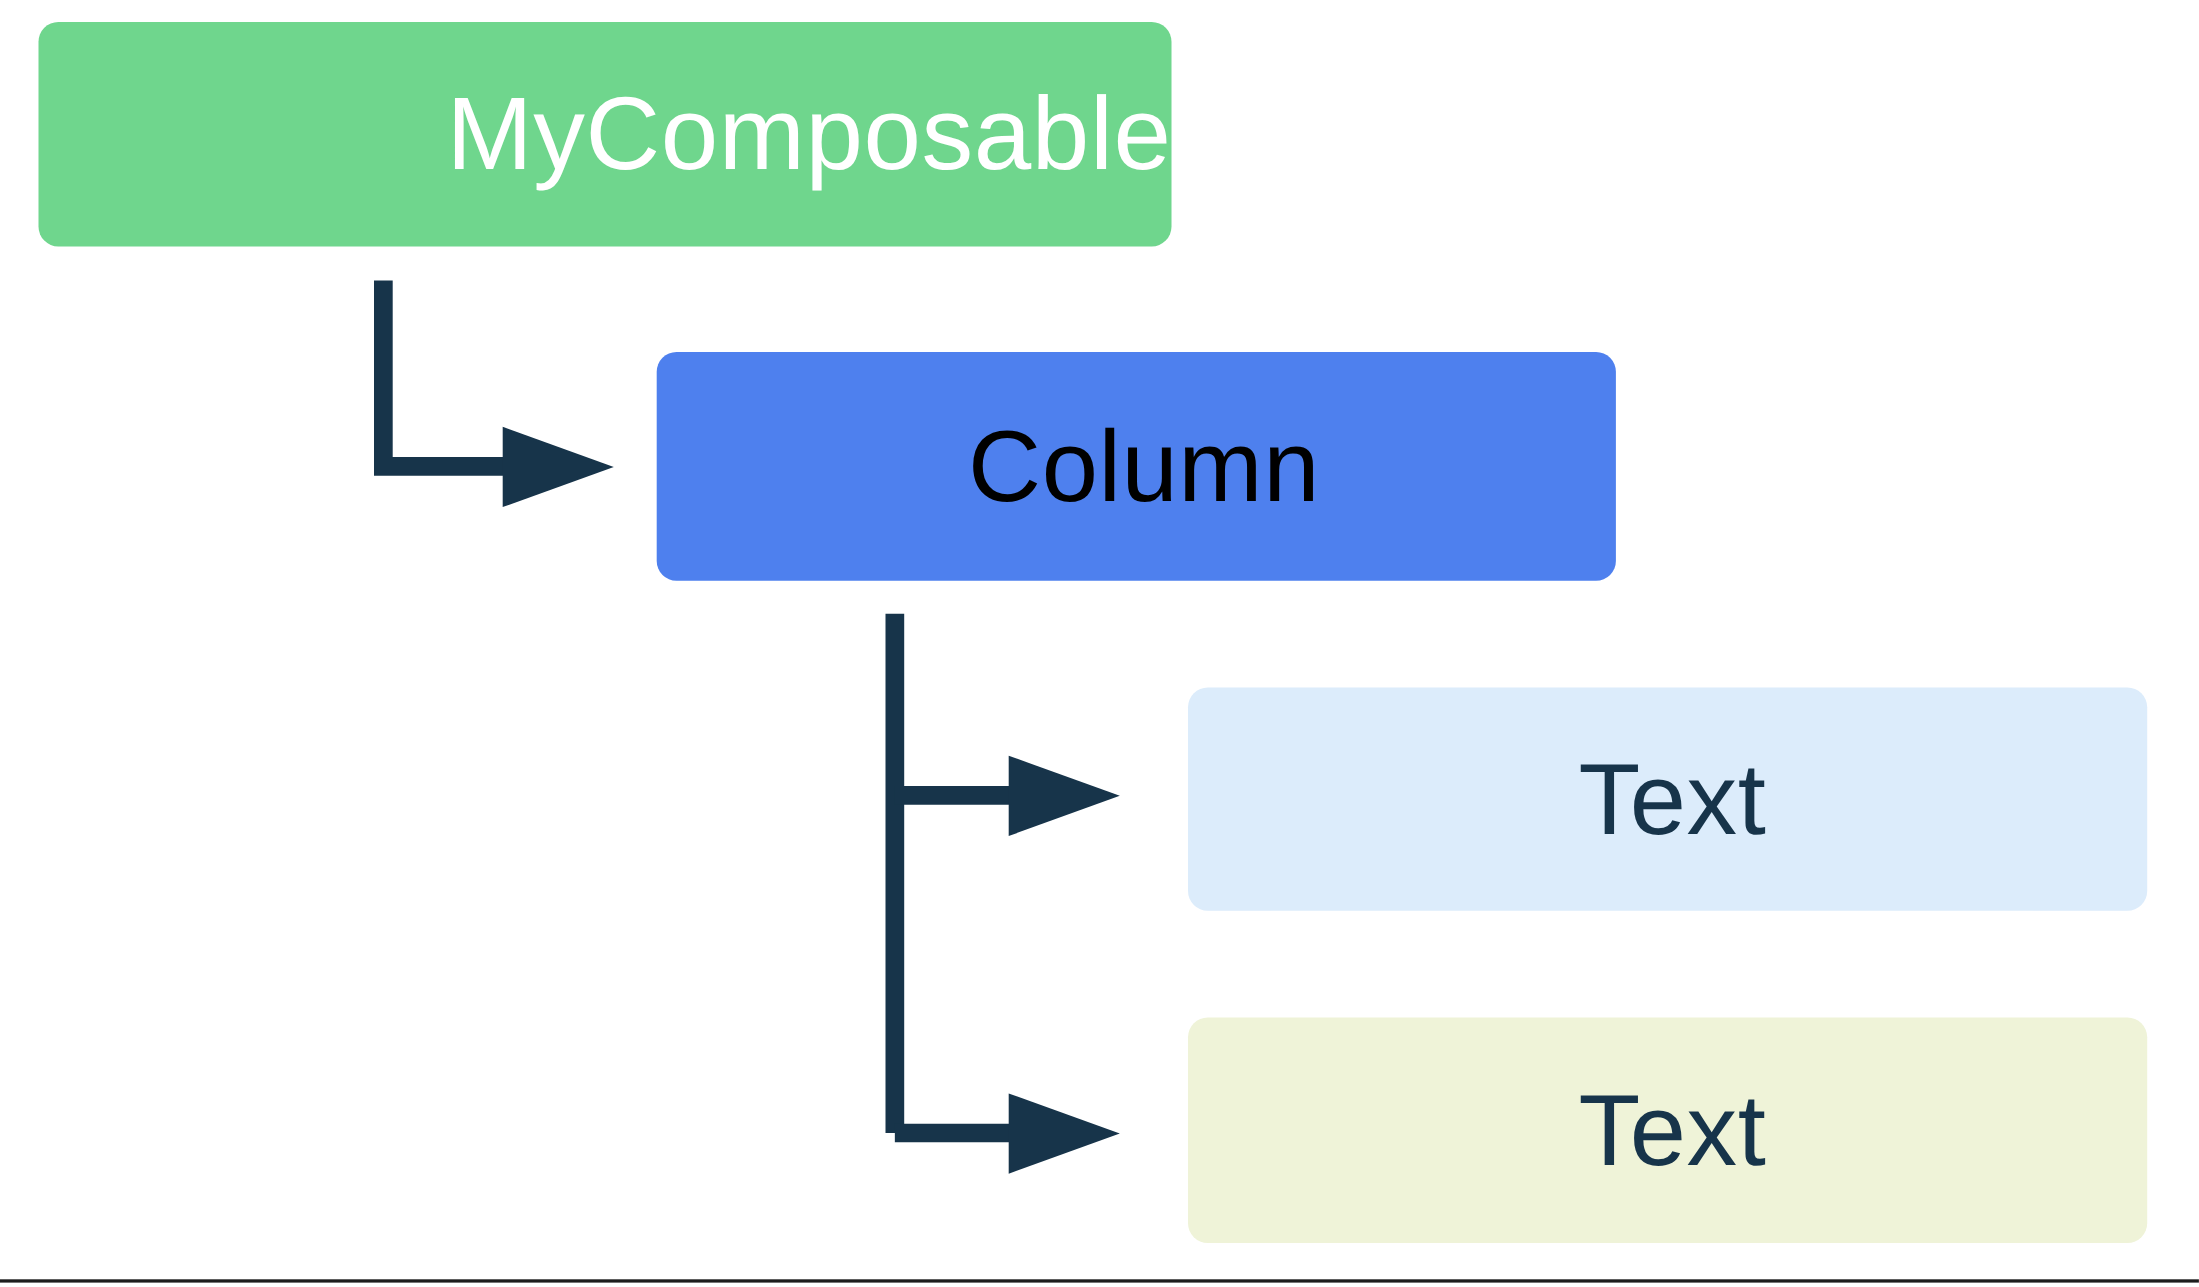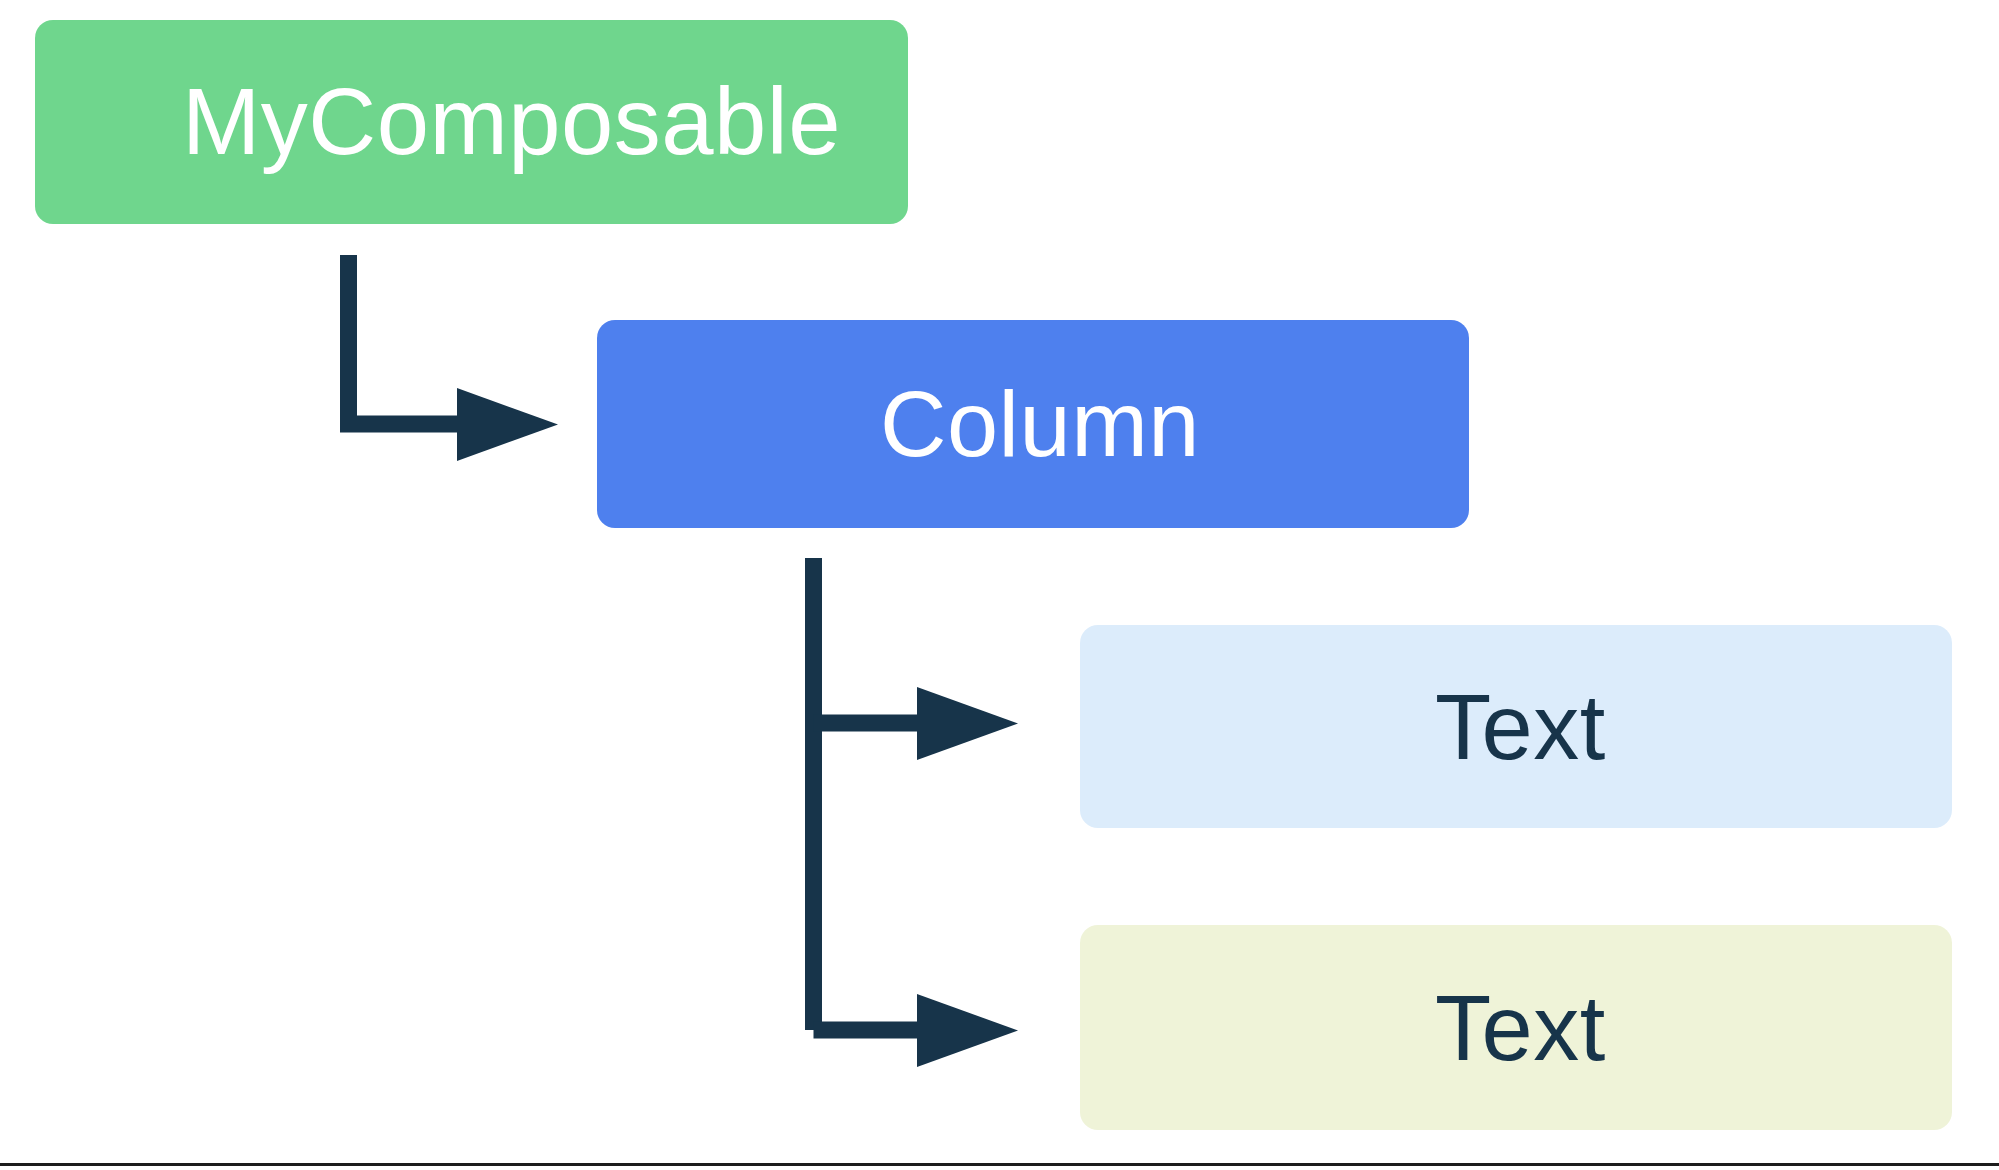--- a/index.html
+++ b/index.html
@@ -32,44 +32,44 @@
     font-family: "Liberation Sans", sans-serif;
     font-weight: 400;
     letter-spacing: 0.5px;
     line-height: 1;
   }
 
   
   #node-root {
     left: 35px;
     top: 20px;
-    width: 873px;
+    width: 1030px;
     height: 204px;
     background: #6FD68D;
-    justify-content: center;
+    justify-content: flex-end;
     padding-left: 80px;
   }
   #node-root .node-label {
     font-size: 94px;
     color: #ffffff;
   }
 
   
   #node-column {
     left: 597px;
     top: 320px;
     width: 872px;
     height: 208px;
     background: #4E80EE;
     justify-content: flex-start;
     padding-left: 283px;
   }
   #node-column .node-label {
     font-size: 92px;
-    color: #ffffff;
+    color: #000000;
   }
 
   
   #node-text-1 {
     left: 1080px;
     top: 625px;
     width: 872px;
     height: 203px;
     background: #DCECFB;
     justify-content: flex-start;

